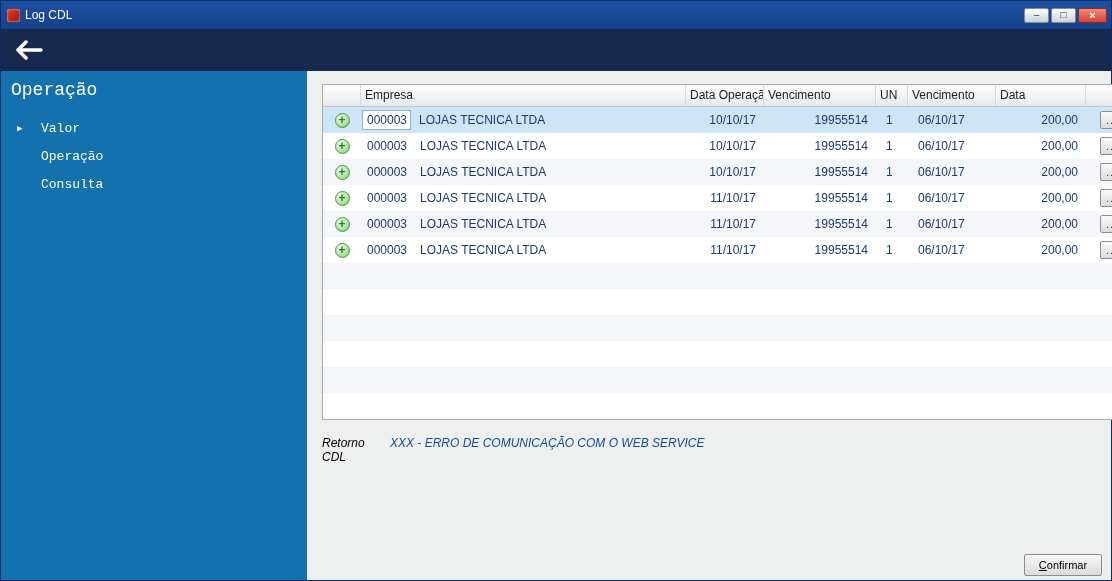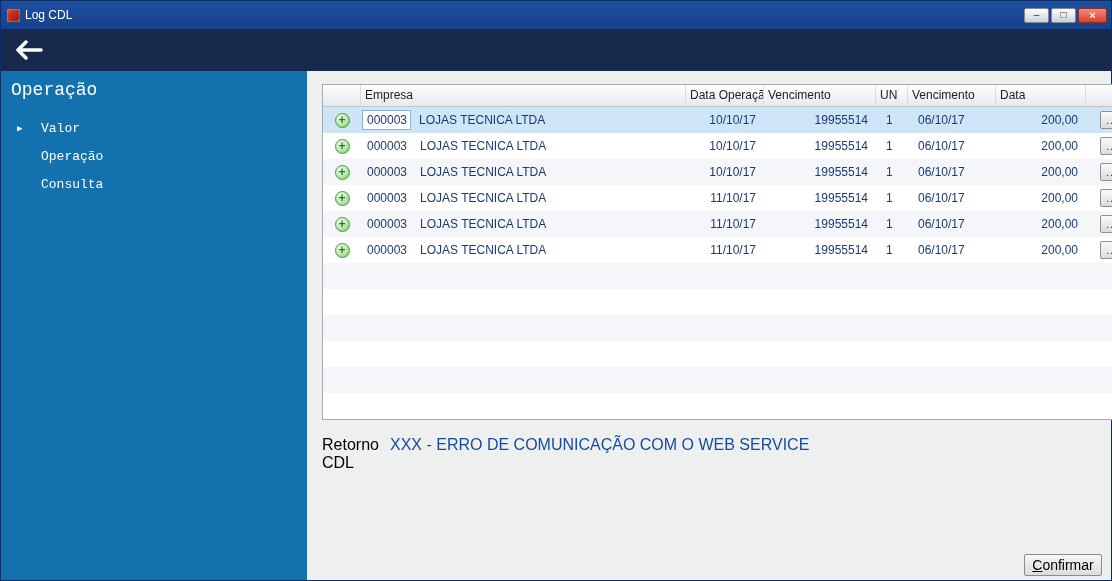--- a/index.html
+++ b/index.html
@@ -67,29 +67,29 @@
   
   .scrollbar { width:17px; flex:0 0 auto; background:#f1f1f1; border-left:1px solid #d5d5d5;
                display:flex; flex-direction:column; }
   .sb-btn { height:16px; display:flex; align-items:center; justify-content:center; font-size:7px;
             color:#555; background:linear-gradient(#fdfdfd,#e3e5e8); border:1px solid #cfd0d2; }
   .sb-track { flex:1; position:relative; }
   .sb-thumb { position:absolute; top:0; left:1px; right:1px; height:45%;
               background:linear-gradient(90deg,#ececec,#d2d4d6); border:1px solid #bdbfc1; border-radius:1px; }
 
   
-  .details { position:absolute; left:15px; top:365px; font-size:16px; }
+  .details { position:absolute; left:15px; top:365px; font-size:12px;font-style:italic; }
   .detail-row { display:flex; margin-bottom:20px; }
   .detail-label { width:68px; color:#000; flex:0 0 auto; }
   .detail-value { color:var(--detail-value,#164a9e); white-space:nowrap; }
 
   
   .confirm-button { position:absolute; right:9px; bottom:4px; width:78px; height:22px;
                     background:linear-gradient(#f7f7f7,#dcdcdc); border:1px solid #8c8c8c; border-radius:2px;
-                    font-size:14px; font-family:"Liberation Sans", sans-serif; color:#000; }
+                    font-size:11px; font-family:"Liberation Sans", sans-serif; color:#000; }
   .confirm-button .accel { text-decoration:underline; }
 </style>
 </head>
 <body>
 
 <div class="window">
 
   <div class="titlebar">
     <span class="app-icon"></span>
     <span class="window-title">Log CDL</span>

